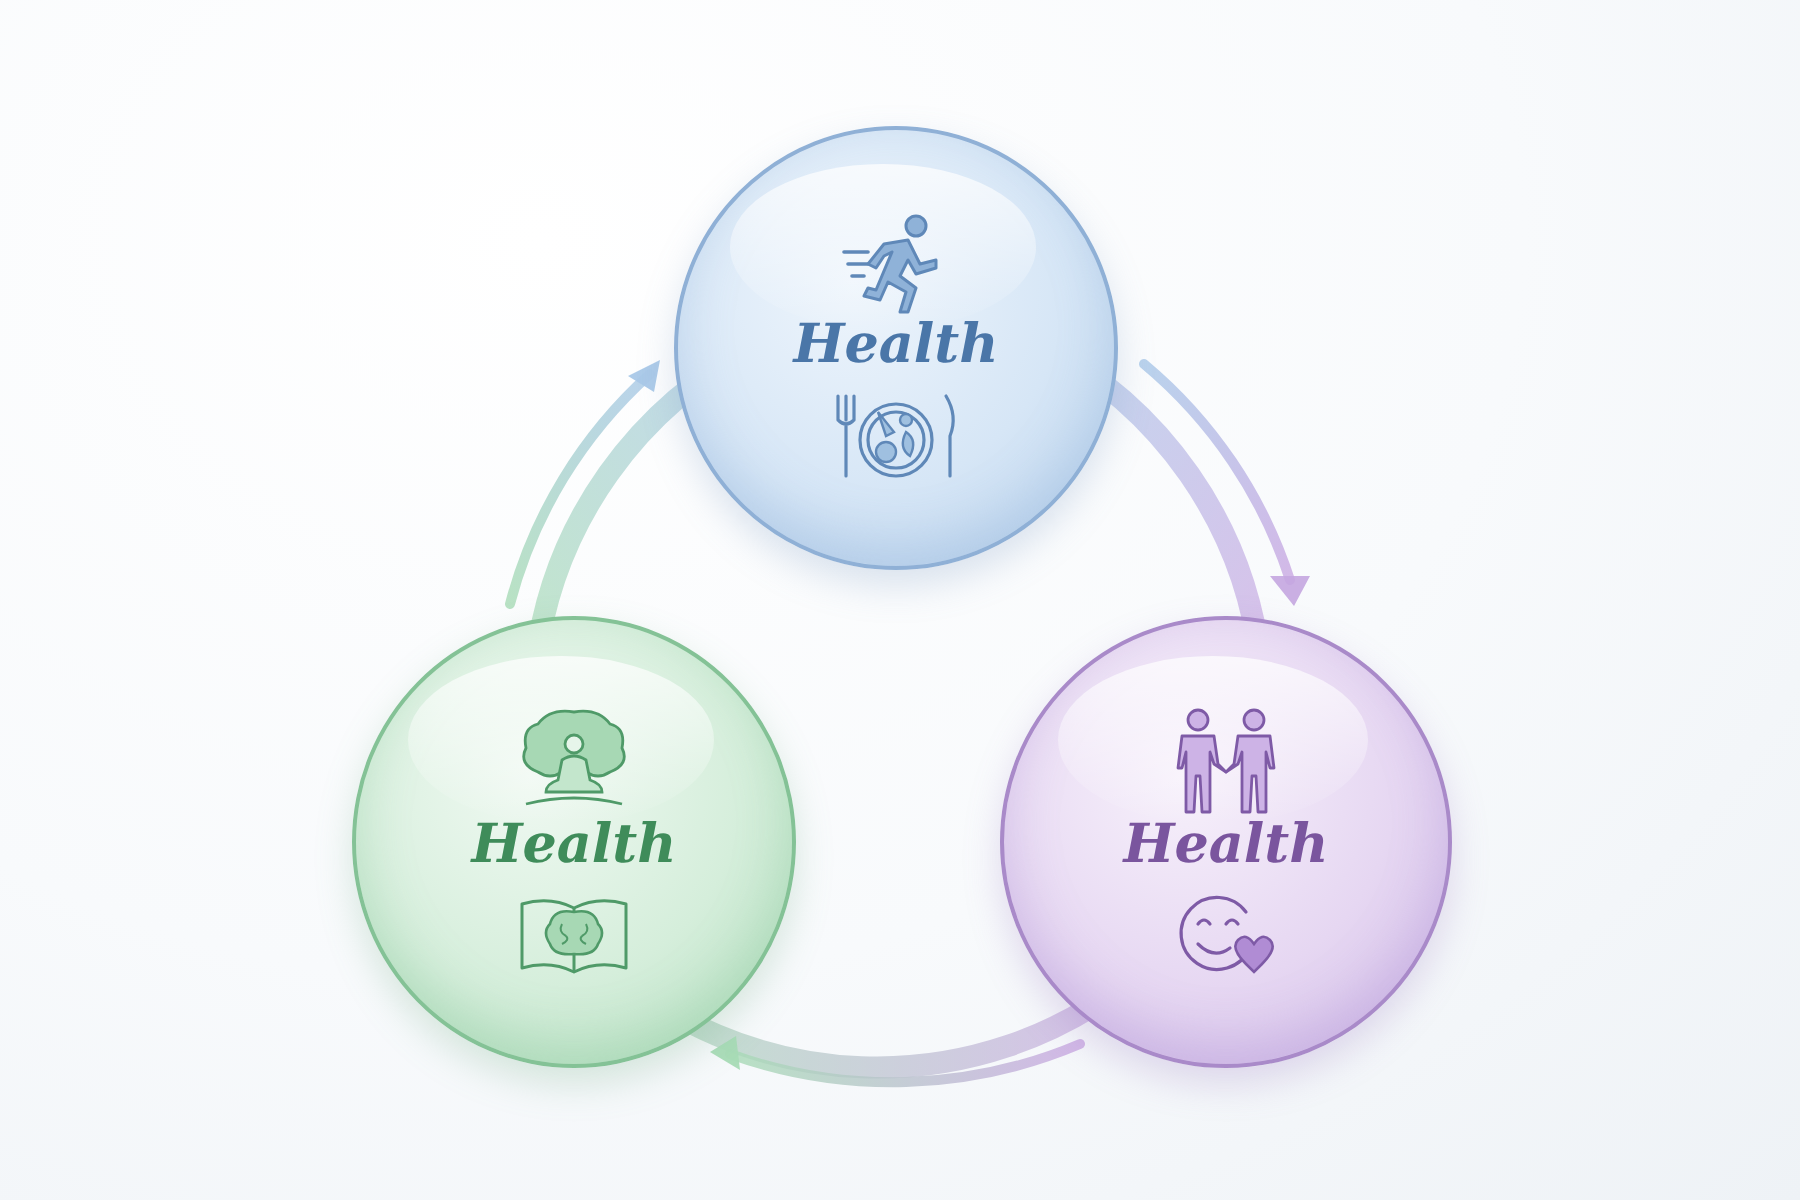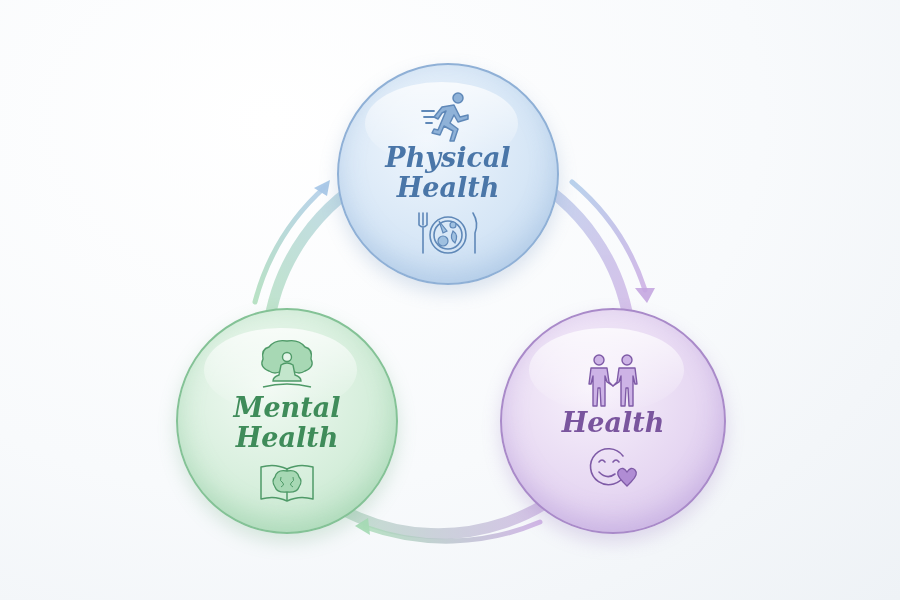--- a/index.html
+++ b/index.html
@@ -94,21 +94,20 @@
         <circle cx="38" cy="7" r="5"></circle>
         <path d="M22 16 L34 14 L40 26 L48 24 L48 28 L38 31 L34 24 L30 32 L38 38 L34 50 L30 50 L33 40 L24 35 L20 44 L12 42 L14 38 L18 39 L26 20 L22 22 L18 28 L14 26 Z"></path>
       </g>
       <g stroke="#5f88b8" stroke-width="1.8" stroke-linecap="round">
         <line x1="2" y1="20" x2="14" y2="20"></line>
         <line x1="4" y1="26" x2="14" y2="26"></line>
         <line x1="6" y1="32" x2="12" y2="32"></line>
       </g>
     </svg>
     <div class="label">
-      <div>Physical</div>
       <div>Health</div>
     </div>
     <svg class="icon" width="70" height="48" viewBox="0 0 70 48" style="margin-top:6px">
       <g fill="none" stroke="#5f88b8" stroke-width="1.6" stroke-linecap="round">
         <path d="M6 4 V16 M10 4 V16 M14 4 V16 M6 16 Q10 20 14 16 M10 18 V44"></path>
         <circle cx="35" cy="26" r="18"></circle>
         <circle cx="35" cy="26" r="14"></circle>
         <path d="M60 4 Q66 14 62 24 V44"></path>
       </g>
       <g fill="#9fc0e0" stroke="#5f88b8" stroke-width="1.2">
@@ -121,21 +120,20 @@
   </div>
 
   <div class="bubble mental">
     <svg class="icon" width="64" height="56" viewBox="0 0 64 56">
       <path d="M32 4 Q20 2 14 10 Q6 12 8 22 Q4 30 14 34 Q20 38 26 34 L38 34 Q44 38 50 34 Q60 30 56 22 Q58 12 50 10 Q44 2 32 4 Z" fill="#a7d8b4" stroke="#4f9a68" stroke-width="1.4"></path>
       <circle cx="32" cy="20" r="4.5" fill="#e6f5ea" stroke="#4f9a68" stroke-width="1.4"></circle>
       <path d="M26 28 Q32 24 38 28 L40 38 Q46 40 46 44 L18 44 Q18 40 24 38 Z" fill="#c3e6cc" stroke="#4f9a68" stroke-width="1.4"></path>
       <path d="M8 50 Q32 44 56 50" fill="none" stroke="#4f9a68" stroke-width="1.4"></path>
     </svg>
     <div class="label">
-      <div>Mental</div>
       <div>Health</div>
     </div>
     <svg class="icon" width="60" height="46" viewBox="0 0 60 46" style="margin-top:6px">
       <g fill="none" stroke="#4f9a68" stroke-width="1.5" stroke-linejoin="round">
         <path d="M4 8 L4 40 Q18 36 30 42 Q42 36 56 40 L56 8 Q42 4 30 10 Q18 4 4 8 Z"></path>
         <line x1="30" y1="10" x2="30" y2="42"></line>
       </g>
       <path d="M30 12 Q20 10 18 18 Q14 22 18 28 Q20 34 30 33 Q40 34 42 28 Q46 22 42 18 Q40 10 30 12 Z" fill="#a7d8b4" stroke="#4f9a68" stroke-width="1.3"></path>
       <path d="M24 18 Q22 22 26 24 M36 18 Q38 22 34 24 M24 28 Q28 26 26 24 M36 28 Q32 26 34 24" fill="none" stroke="#4f9a68" stroke-width="1"></path>
     </svg>

